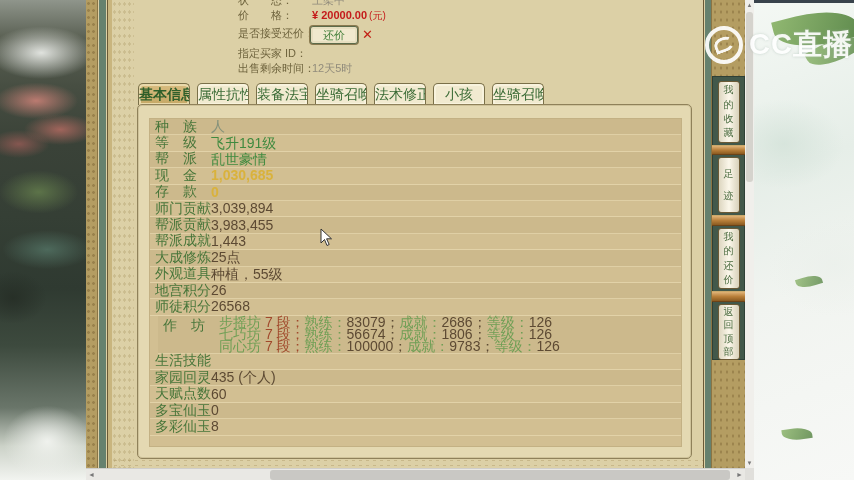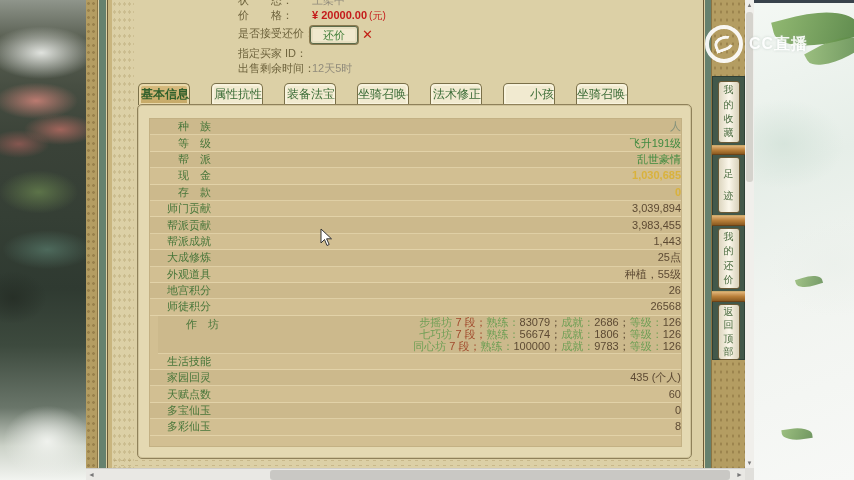--- a/index.html
+++ b/index.html
@@ -43,33 +43,33 @@
   .tival{position:absolute;left:200px;color:#928c7c;}
   .tival.red{color:#c41a1a;font-weight:bold;}
   .tival.red .unit{font-weight:normal;font-size:10px;margin-left:2px;}
   .bargain-btn{position:absolute;left:198px;top:0;width:46px;height:16px;background:#f0e9ce;
     border:1px solid #5c6b4a;border-radius:3px;box-shadow:0 0 0 2px #e7dfc0 inset,0 0 0 1px #8a7a50;
     color:#3f7d37;font-size:11px;line-height:16px;text-align:center;cursor:pointer;}
   .bargain-x{position:absolute;left:250px;top:1px;color:#c22015;font-size:13px;font-weight:bold;}
 
   
   .tabs{position:absolute;left:26px;top:83px;height:22px;display:flex;}
-  .tab{width:50px;height:21px;margin-right:21px;border:1px solid #7a7049;border-bottom:none;
+  .tab{width:50px;height:21px;margin-right:7px;border:1px solid #7a7049;border-bottom:none;
     border-radius:5px 5px 0 0;background:#f1ead0;box-shadow:0 0 0 2px #f8f3dd inset;
-    color:#3a6b35;font-size:12px;line-height:21px;text-align:right;letter-spacing:0;cursor:pointer;white-space:nowrap;overflow:hidden;}
+    color:#3a6b35;font-size:14px;line-height:21px;text-align:center;letter-spacing:0;cursor:pointer;white-space:nowrap;overflow:hidden;}
   .tab.active{background:linear-gradient(#d8bc80,#c5a865);box-shadow:0 0 0 2px #e9d9ab inset;
     color:#2f5f2a;font-weight:bold;}
 
   
   .panel{position:absolute;left:25px;top:104px;width:553px;height:353px;background:#e4d9b2;
     border:1px solid #8f815a;border-radius:5px;box-shadow:0 0 0 1px #cfc39a inset;}
   .rows{position:absolute;left:11px;right:9px;top:13px;bottom:11px;background:#d2bf92;
     border:1px solid #c3b184;overflow:hidden;}
   .irow{display:flex;align-items:center;height:15.4px;border-bottom:1px solid rgba(238,226,186,.55);
-    font-size:11px;white-space:nowrap;text-align:right;}
+    font-size:14px;white-space:nowrap;}
   .irow:nth-child(odd){background:rgba(94,72,32,.05);}
   .irow.multi{height:37px;align-items:flex-start;margin-left:8px;}
   .irow.multi .ilabel{padding-top:1px;}
   .ilabel{flex:none;width:56px;padding-left:5px;color:#48763a;}
   .ivals{flex:1;}
   .iline{line-height:15px;}
   .irow.multi .iline{line-height:12px;}
   .c-dim{color:#85927b}.c-green{color:#3f8a3f}.c-dark{color:#5d4a33}
   .c-gold{color:#d9b23c;font-weight:bold}.c-rust{color:#a1492c}.c-lgreen{color:#6f9f55}
 
@@ -106,21 +106,21 @@
   .leaf1{left:20px;top:12px;width:84px;height:34px;transform:rotate(-14deg);}
   .leaf2{left:52px;top:40px;width:56px;height:22px;transform:rotate(-28deg);opacity:.8;}
   .leaf3{left:42px;top:276px;width:26px;height:11px;transform:rotate(-18deg);opacity:.75;}
   .leaf4{left:28px;top:428px;width:30px;height:12px;transform:rotate(-8deg);opacity:.8;}
 
   
   .cclogo{position:absolute;left:705px;top:25px;z-index:50;display:flex;align-items:center;opacity:.92;}
   .ccring{position:relative;width:30px;height:30px;border:4px solid #fff;border-radius:50%;margin-right:6px;}
   .ccring::after{content:"";position:absolute;left:5px;top:7px;width:14px;height:9px;
     border:3px solid #fff;border-radius:50% 50% 50% 0;transform:rotate(-20deg);border-right-color:transparent;}
-  .cctext{color:#fff;font-size:16px;font-weight:bold;letter-spacing:1px;
+  .cctext{color:#fff;font-size:29px;font-weight:bold;letter-spacing:1px;
     text-shadow:0 0 3px rgba(160,180,170,.6);}
 
   
   .cursor{position:absolute;left:320px;top:228px;z-index:99;}
 </style>
 </head>
 <body>
 
 <div id="screen">
 

